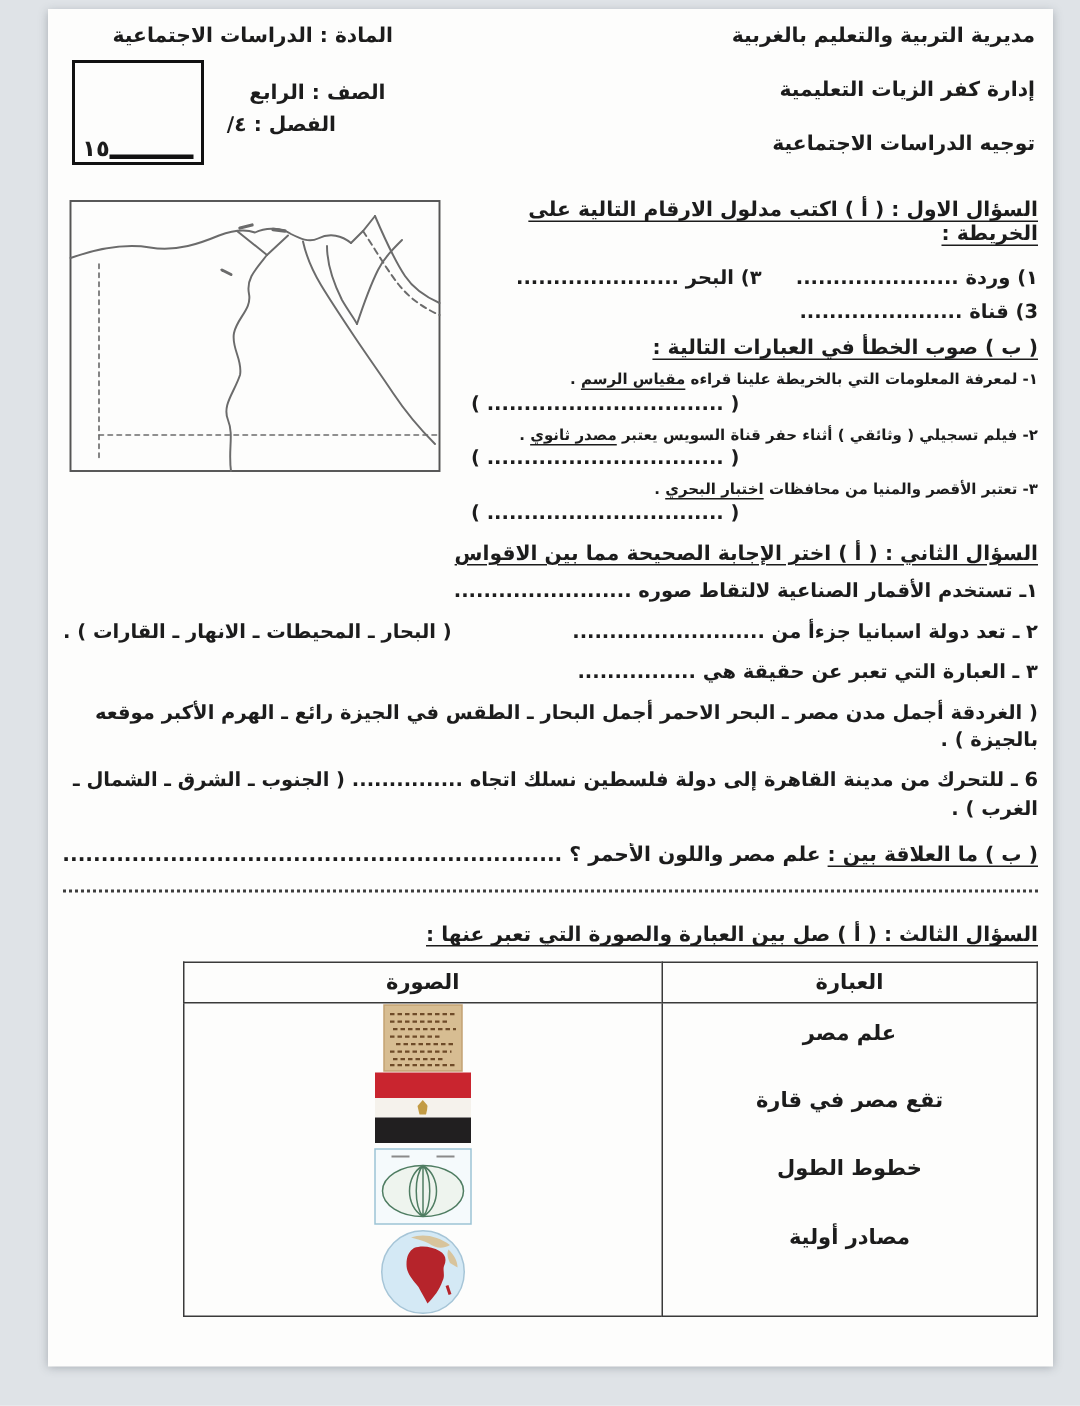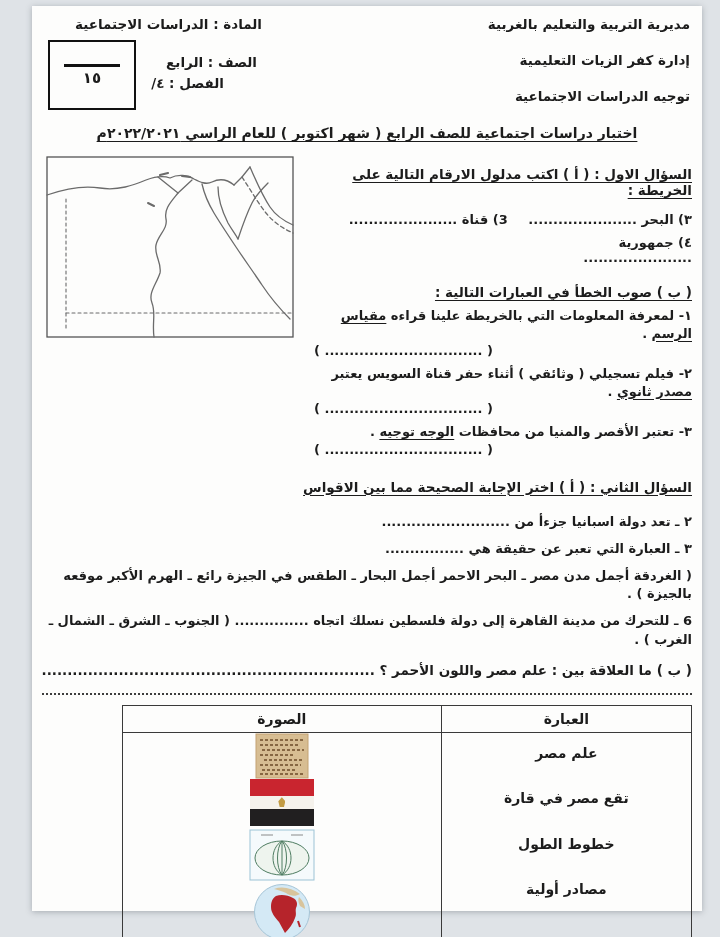--- a/index.html
+++ b/index.html
@@ -18,41 +18,41 @@
   .hdr { position:relative; height:112px; font-size:13.5px; }
   .hr  { position:absolute; right:12px; white-space:nowrap; }
   .r1 { top:10px; } .r2 { top:46px; } .r3 { top:82px; }
   .hl { position:absolute; white-space:nowrap; }
   .subject  { right:440px; top:10px; }
   .grade    { right:445px; top:48px; }
   .student  { right:240px; top:84px; }
   .classno  { right:478px; top:69px; }
   .scorebox {
     position:absolute; left:16px; top:34px; width:88px; height:70px;
-    border:2.5px solid #111; display:flex; flex-direction:column;
-    align-items:center; justify-content:center;
+    border:2.5px solid #111; display:flex; flex-direction:row;
+    align-items:flex-end; justify-content:center;
   }
   .scoreline { width:56px; border-top:3px solid #111; margin-bottom:2px; }
   .scoreval  { font-size:15px; }
   
   .title {
     margin-top:7px; text-align:center; font-size:14px;
     text-decoration:underline; text-underline-offset:3px;
   }
   .u { text-decoration:underline; text-underline-offset:3px; }
-  .qhead { font-size:13.5px; margin-top:19px; }
+  .qhead { font-size:13.5px; margin-top:8px; }
   
   .q1row { display:flex; gap:8px; margin-top:6px; }
   .q1col { flex:1; min-width:0; }
   .mapcol { width:258px; flex:none; padding-top:4px; }
   .q1grid {
     display:grid; grid-template-columns:48% 52%;
     row-gap:8px; margin:14px 0 4px; font-size:13px;
   }
-  .stmt  { font-size:13px; margin-top:7px; line-height:1.35; }
+  .stmt  { font-size:10px; margin-top:7px; line-height:1.35; }
   .blank { direction:ltr; text-align:left; font-size:13px; padding-left:6px; margin:1px 0 3px; }
   
   .q2item { font-size:13px; margin-top:9px; line-height:1.4; }
   .q2flex { display:flex; justify-content:space-between; gap:10px; }
   .qb { font-size:13.5px; margin-top:13px; white-space:nowrap; overflow:hidden; }
   .dotsep { border-top:2.5px dotted #3d3d3d; margin-top:15px; }
   
   table.match {
     border-collapse:collapse; margin:10px 0 0 80px; width:570px;
     table-layout:fixed;
@@ -89,39 +89,38 @@
       <div class="hl grade">الصف : الرابع</div>
       <div class="hl classno">الفصل : ٤/</div>
       <div class="scorebox">
         <div class="scoreline"></div>
         <div class="scoreval">١٥</div>
       </div>
     </div>
 
     <div class="content">
 
-      <div class="title">اختبار دراسات اجتماعية للصف الرابع ( شهر اكتوبر ) للعام الراسي ٢٠٢٢/٢٠٢١م</div>
 
       <div class="q1row">
         <div class="q1col">
           <div class="qhead u">السؤال الاول : ( أ ) اكتب مدلول الارقام التالية على الخريطة :</div>
           <div class="q1grid">
+            <div>١) وردة ......................</div>
             <div>٣) البحر ......................</div>
             <div>3) قناة ......................</div>
-            <div>٤) جمهورية ......................</div>
           </div>
           <div class="qhead u">( ب ) صوب الخطأ في العبارات التالية :</div>
 
           <div class="stmt"><span>١- لمعرفة  المعلومات التي بالخريطة علينا قراءه </span><span class="u">مقياس الرسم</span><span> .</span></div>
           <div class="blank">( ................................ )</div>
 
           <div class="stmt"><span>٢- فيلم تسجيلي ( وثائقي ) أثناء حفر قناة السويس يعتبر </span><span class="u">مصدر ثانوي</span><span> .</span></div>
           <div class="blank">( ................................ )</div>
 
-          <div class="stmt"><span>٣- تعتبر الأقصر والمنيا من محافظات </span><span class="u">الوجه توجيه</span><span> .</span></div>
+          <div class="stmt"><span>٣- تعتبر الأقصر والمنيا من محافظات </span><span class="u">اختبار البحري</span><span> .</span></div>
           <div class="blank">( ................................ )</div>
         </div>
 
         <div class="mapcol mapframe">
           <svg viewBox="0 0 258 196" width="258" height="196">
             <g fill="none" stroke="#6b6b6b" stroke-width="1.3" stroke-linecap="round">
               <rect x="5" y="6" width="246" height="180" stroke="#555"></rect>
               <path d="M5,44 C22,38 40,34 58,37 C76,40 92,34 104,29 C112,26 120,24 128,27 C136,23 146,24 152,28 C158,31 164,34 170,31 C178,27 186,29 192,34"></path>
               <path d="M192,34 L200,26 L208,16"></path>
               <path d="M208,16 C214,30 220,44 228,56 C234,65 242,70 251,74"></path>
@@ -136,39 +135,42 @@
               <path d="M24,48 L24,178" stroke-dasharray="3,3" stroke-width="1.1"></path>
               <path d="M24,162 L251,162" stroke-dasharray="3,3" stroke-width="1.1"></path>
             </g>
           </svg>
         </div>
       </div>
 
       <div class="qhead u">السؤال الثاني : ( أ )   اختر الإجابة الصحيحة مما بين الاقواس</div>
 
       <div class="q2item q2flex">
+        <span>١ـ تستخدم الأقمار الصناعية لالتقاط صوره ........................</span>
       </div>
       <div class="q2item q2flex">
         <span>٢ ـ تعد دولة اسبانيا جزءأ من ..........................</span>
+        <span>( البحار  ـ المحيطات  ـ الانهار ـ القارات ) .</span>
       </div>
       <div class="q2item">٣ ـ العبارة التي تعبر عن حقيقة هي ................</div>
       <div class="q2item">( الغردقة أجمل مدن مصر  ـ البحر الاحمر أجمل البحار  ـ الطقس في الجيزة رائع  ـ الهرم الأكبر موقعه بالجيزة ) .</div>
       <div class="q2item">
         <span>6 ـ للتحرك من مدينة القاهرة إلى دولة فلسطين نسلك اتجاه ...............</span>
         <span>( الجنوب ـ الشرق ـ الشمال ـ الغرب ) .</span>
       </div>
 
       <div class="qb">
         <span class="u">( ب ) ما العلاقة بين :</span>
         <span>علم مصر واللون الأحمر ؟</span>
         <span>........................................................................</span>
       </div>
 
       <div class="dotsep"></div>
 
+      <div class="qhead u" style="margin-top:20px;">السؤال الثالث : ( أ ) صل بين العبارة والصورة التي تعبر عنها :</div>
 
       <table class="match">
         <thead>
           <tr>
             <th class="col-stmt">العبارة</th>
             <th>الصورة</th>
           </tr>
         </thead>
         <tbody>
           <tr>

